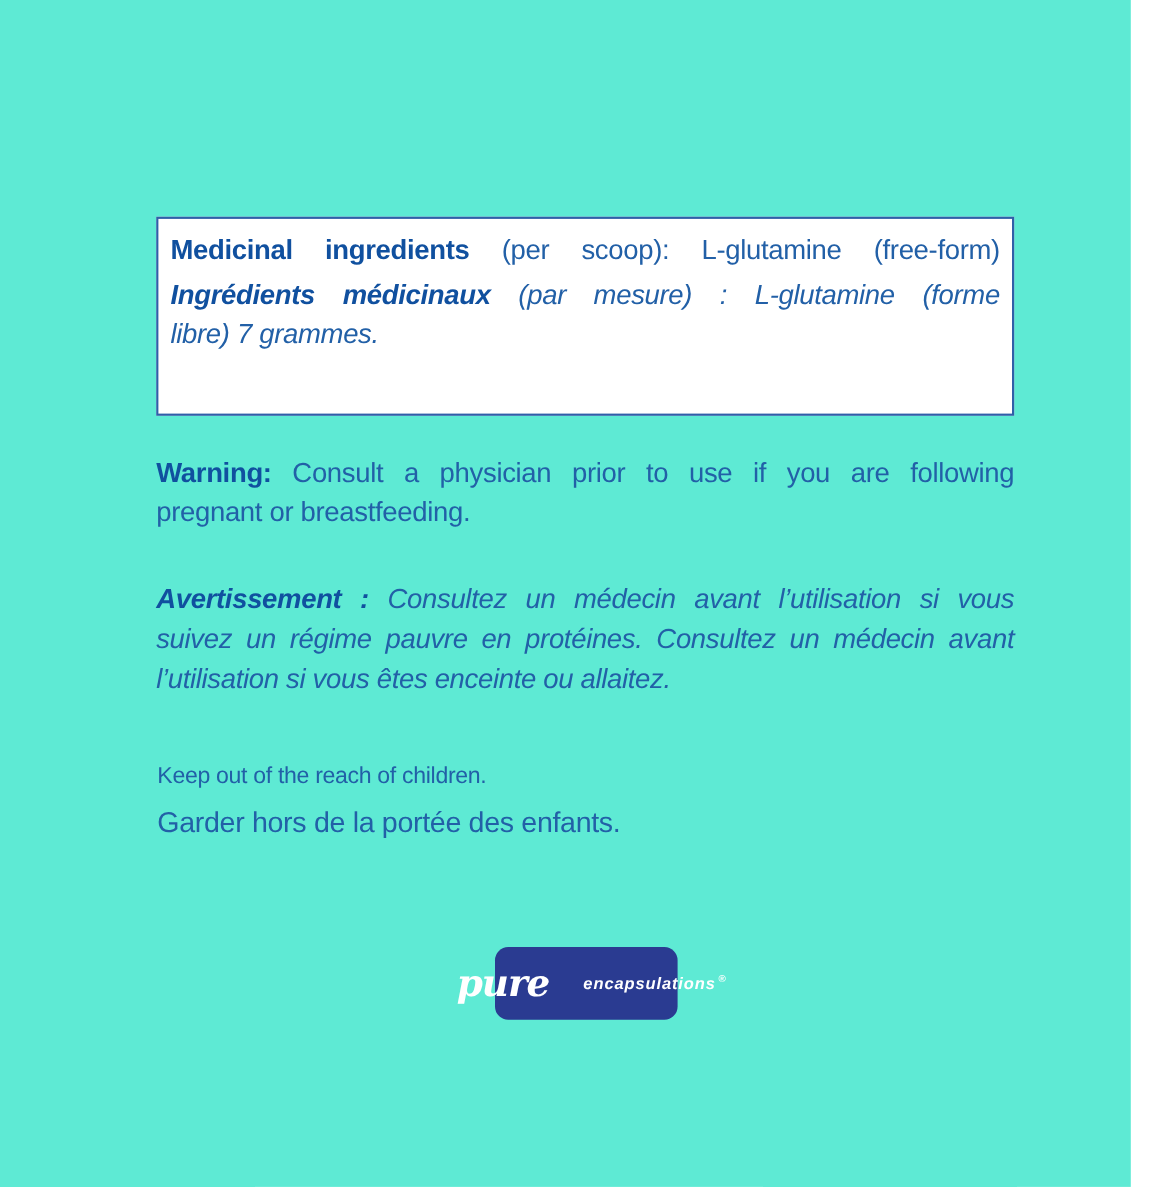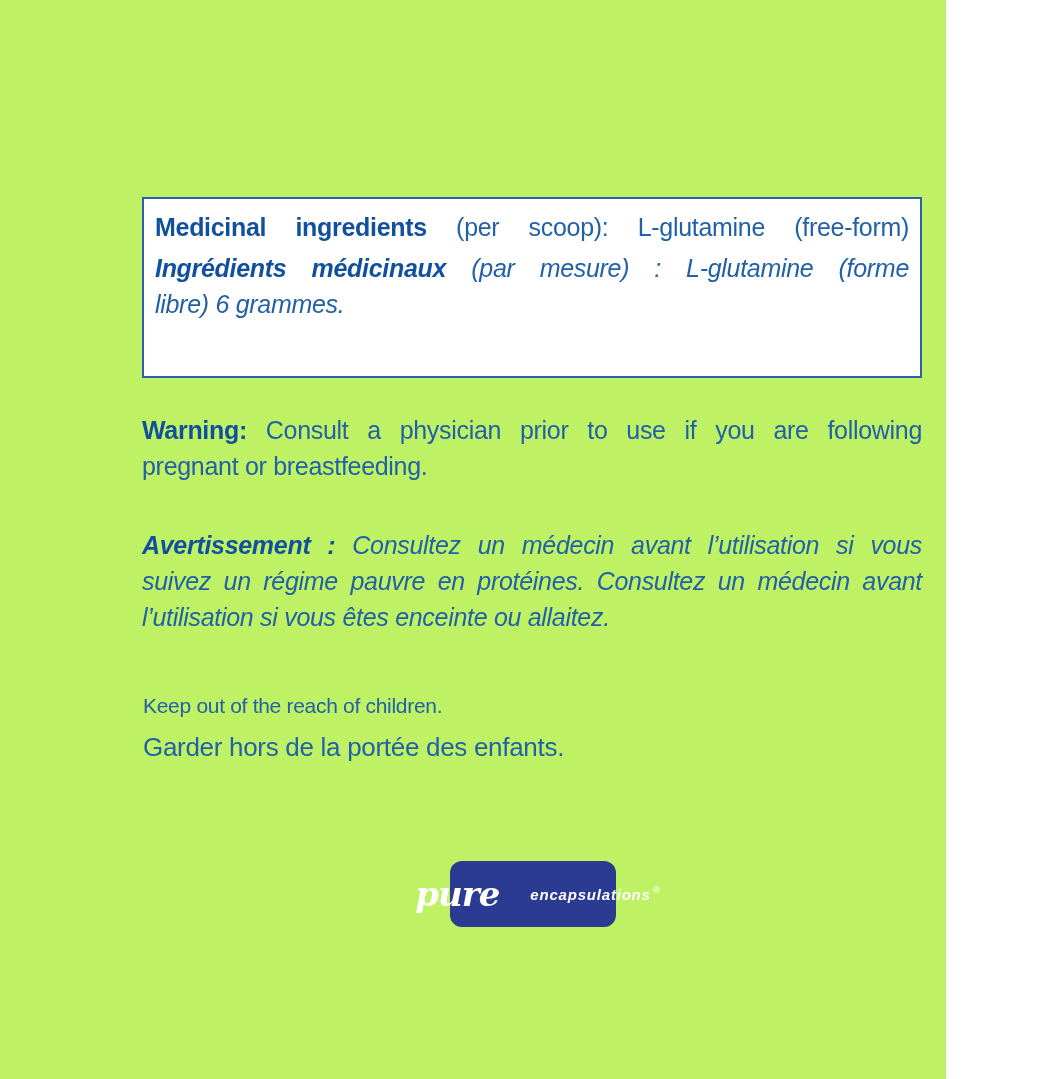--- a/index.html
+++ b/index.html
@@ -2,23 +2,23 @@
 <html><head>
 <meta charset="utf-8">
 <style>
   html, body {
     margin: 0;
     padding: 0;
     background: #ffffff;
   }
   .page {
     position: relative;
-    width: 946px;
+    width: 1028px;
     height: 1079px;
-    background: #bef264;
+    background: #5eead4;
     overflow: hidden;
     font-family: "Liberation Sans", sans-serif;
   }
   
   .tline {
     color: #2260a7;
     font-size: 25px;
     line-height: 36px;
     letter-spacing: -0.3px;
     white-space: normal;
@@ -107,21 +107,21 @@
 <body>
 
 <div class="page">
 
   <div class="ingredients-box">
     <div>
       <div class="tline jline"><span class="lab">Medicinal ingredients</span><span> (per scoop): L-glutamine (free-form)</span></div>
     </div>
     <div class="para-gap">
       <div class="tline jline it"><span class="lab">Ingrédients médicinaux</span><span> (par mesure) : L-glutamine (forme</span></div>
-      <div class="tline lline it">libre) 6 grammes.</div>
+      <div class="tline lline it">libre) 7 grammes.</div>
     </div>
   </div>
 
   <div class="warning-en">
     <div class="tline jline"><span class="lab">Warning:</span><span> Consult a physician prior to use if you are following</span></div>
     <div class="tline lline">pregnant or breastfeeding.</div>
   </div>
 
   <div class="warning-fr">
     <div class="tline jline it"><span class="lab">Avertissement :</span><span> Consultez un médecin avant l’utilisation si vous</span></div>

